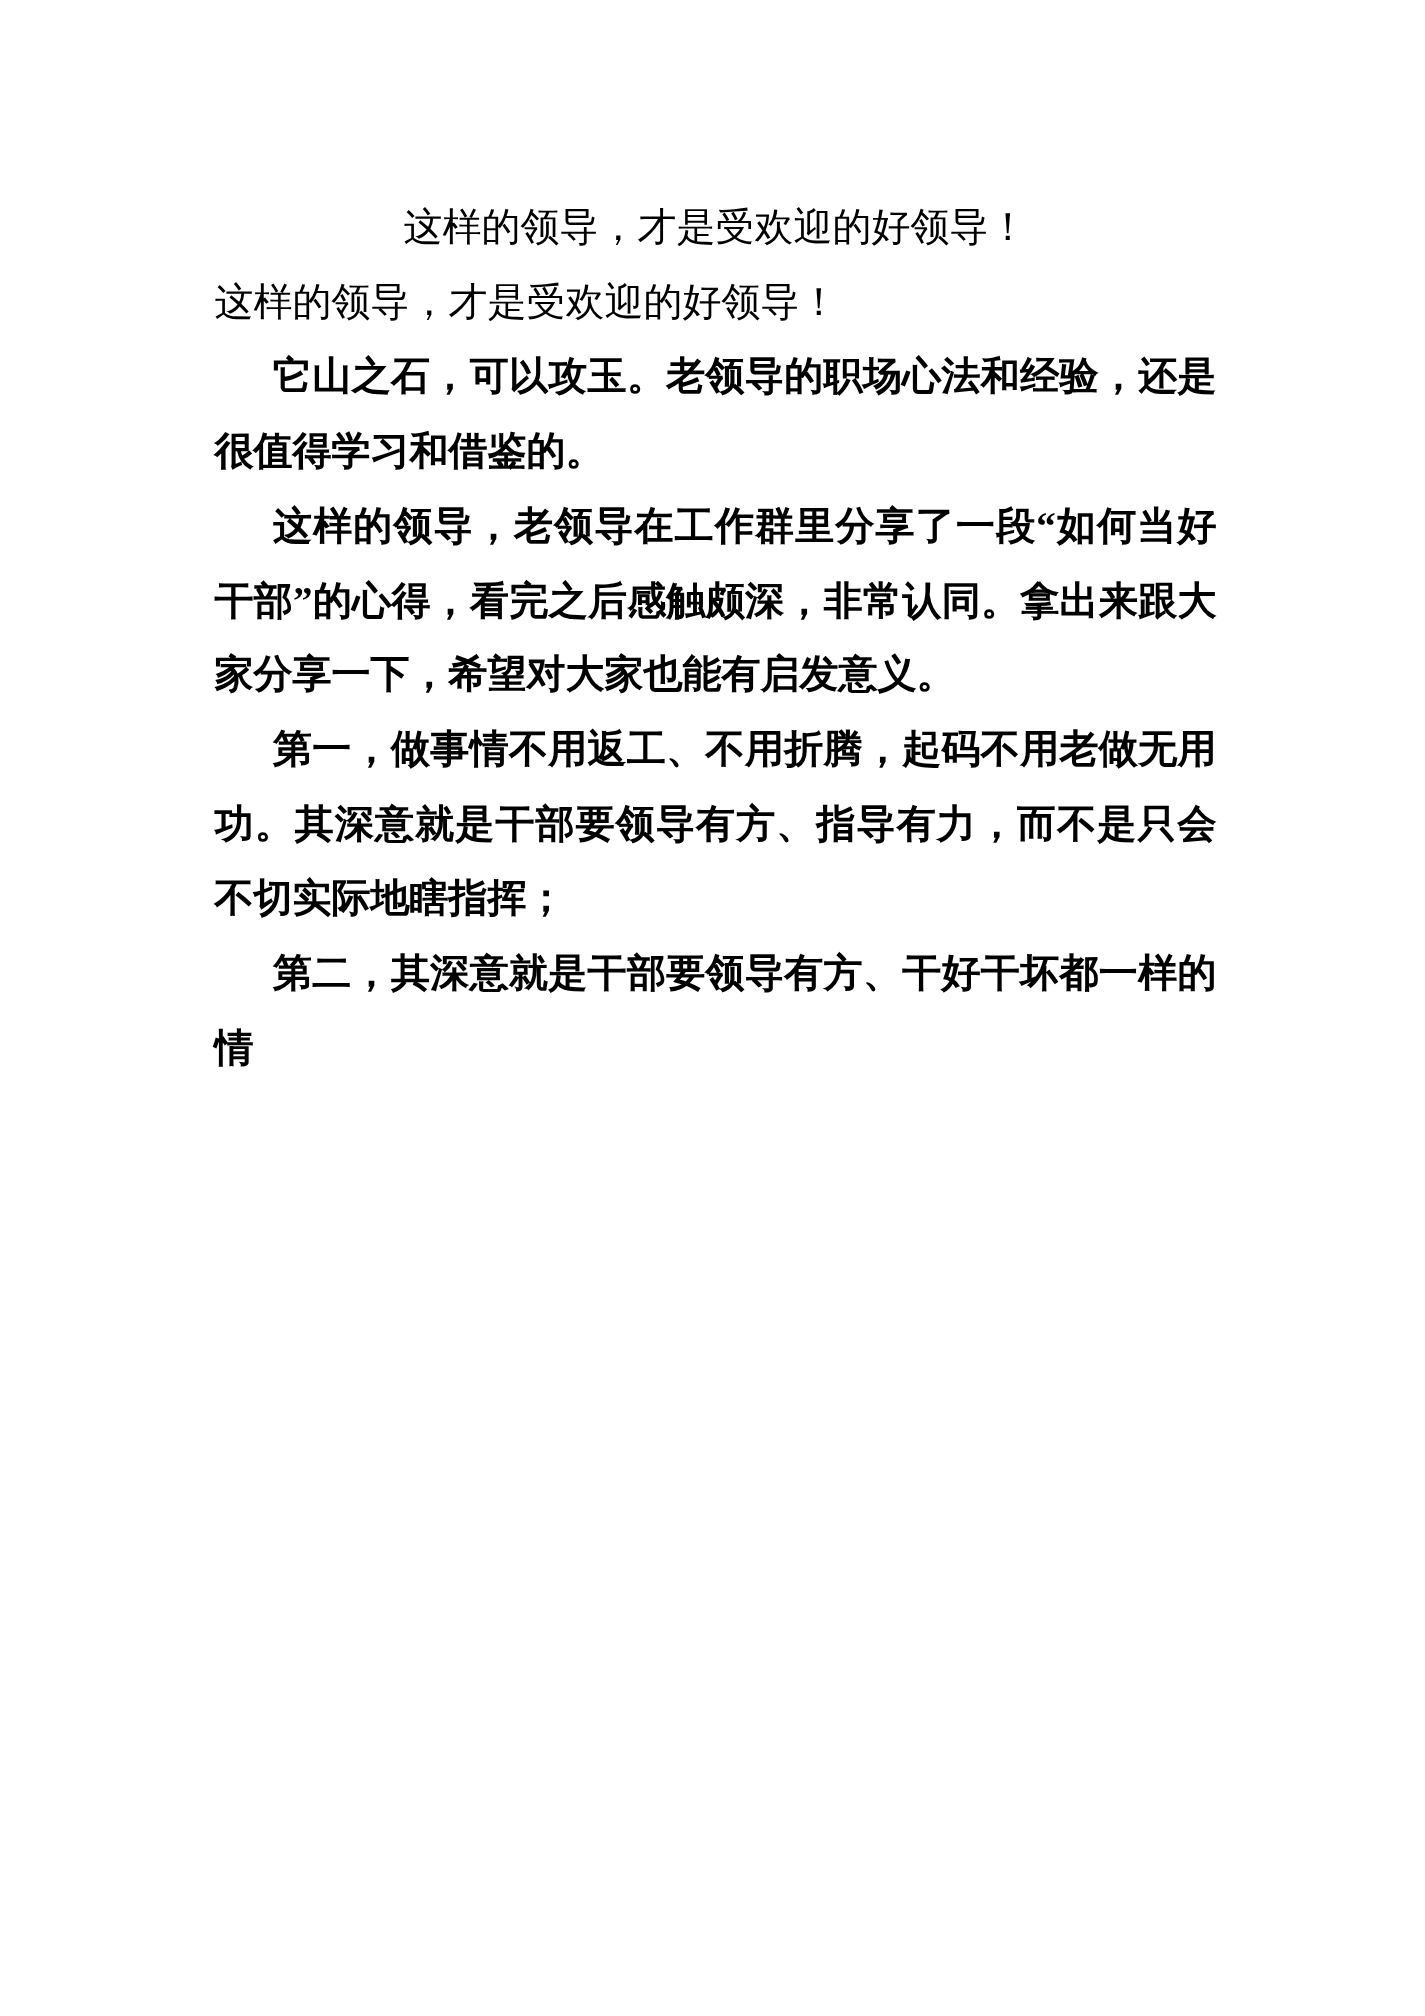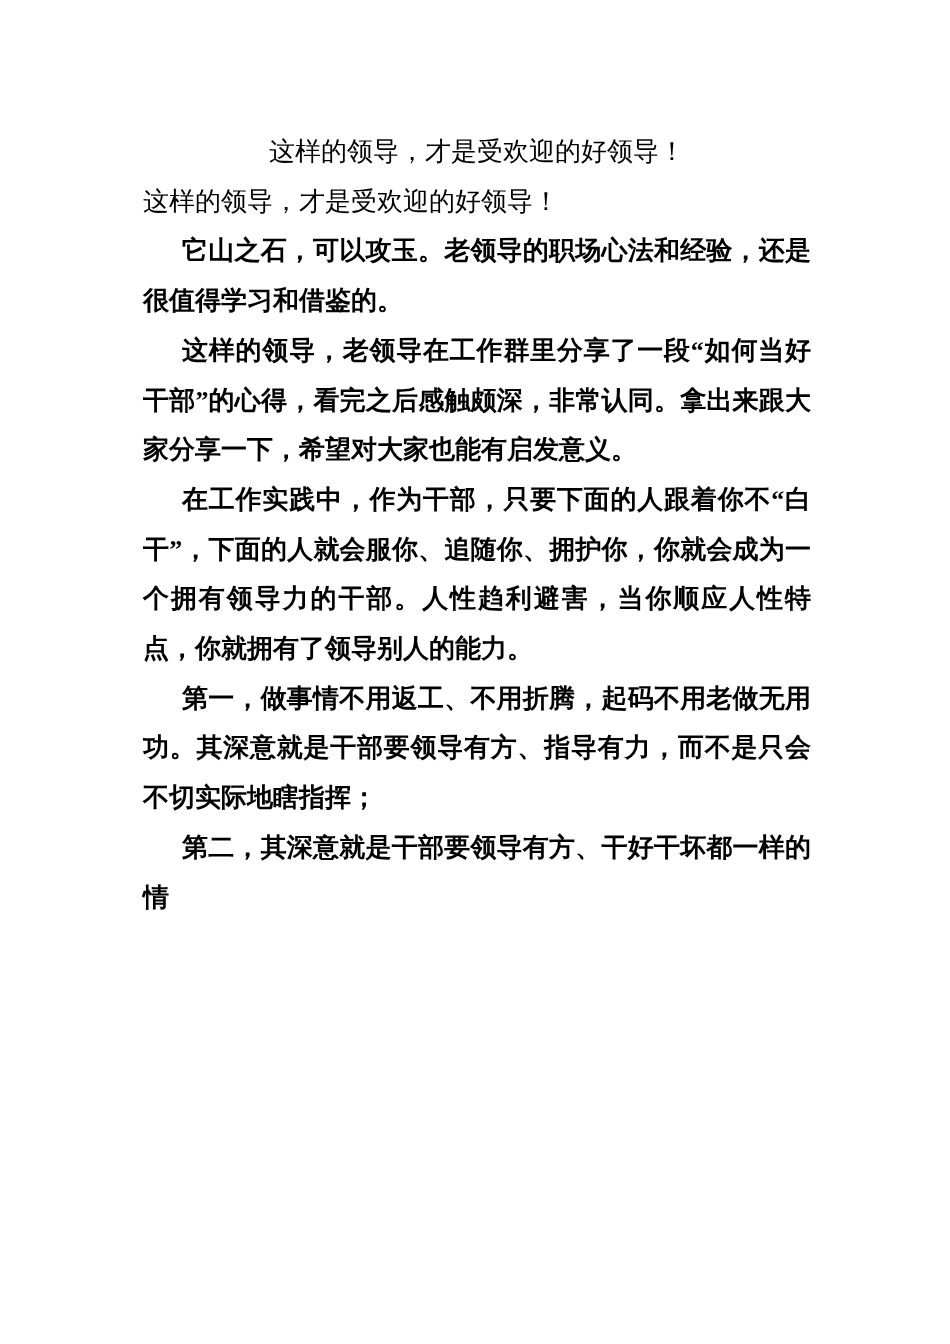--- a/index.html
+++ b/index.html
@@ -46,20 +46,19 @@
 <div class="page" style="background: rgb(255, 255, 255); color: rgb(0, 0, 0);">
   <h1 class="doc-title">这样的领导，才是受欢迎的好领导！</h1>
 
   <p class="para">这样的领导，才是受欢迎的好领导！</p>
 
   <p class="para indent">它山之石，可以攻玉。老领导的职场心法和经验，还是很值得学习和借鉴的。</p>
 
   <p class="para indent">这样的领导，老领导在工作群里分享了一段“如何当好干部”的心得，看完之后感触颇深，非常认同。拿出来跟大家分享一下，希望对大家也能有启发意义。</p>
 
 
-  <p class="para indent">在工作实践中，作为干部，只要下面的人跟着你不“白干”，下面的人就会服你、追随你、拥护你，你就会成为一个拥有领导力的干部。人性趋利避害，当你顺应人性特点，你就拥有了领导别人的能力。</p>
 
 
 
   <p class="para indent">第一，做事情不用返工、不用折腾，起码不用老做无用功。其深意就是干部要领导有方、指导有力，而不是只会不切实际地瞎指挥；</p>
 
   <p class="para indent">第二，其深意就是干部要领导有方、干好干坏都一样的情</p>
 </div>
 
 </body></html>

